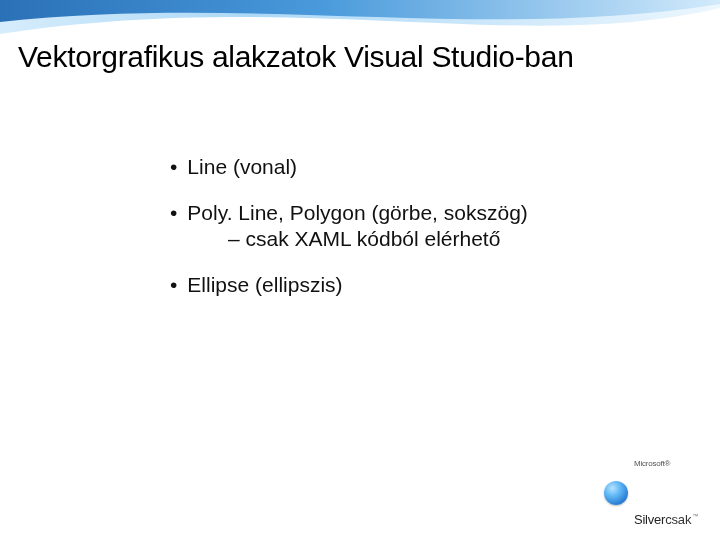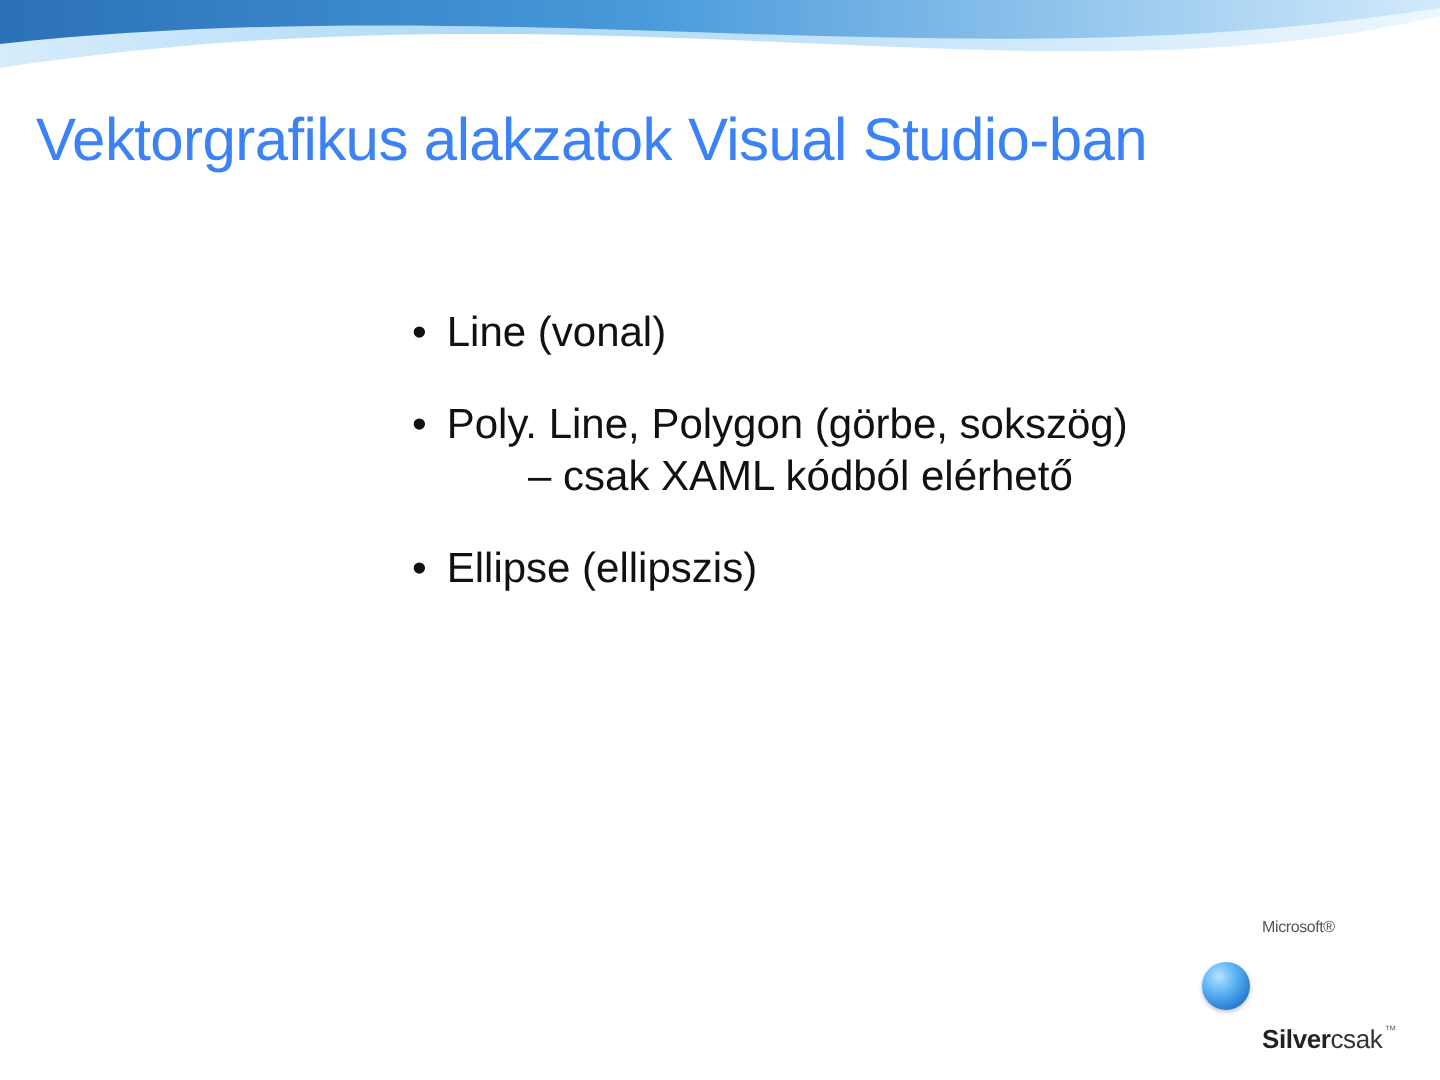--- a/index.html
+++ b/index.html
@@ -12,32 +12,31 @@
     .top-curve {
       position: absolute;
       top: 0; left: 0;
       width: 720px; height: 54px;
       overflow: hidden;
     }
     .top-curve svg { display: block; }
     .title {
       position: absolute;
       left: 18px;
-      top: 54px;
+      top: 40px;
       font-size: 30px;
       font-weight: 400;
-      color: #3b82f6;
+      color: #000000;
       letter-spacing: -0.3px;
     }
     .content {
       position: absolute;
       left: 170px;
       top: 155px;
       width: 480px;
-      margin-left: 36px;
     }
     .content li {
       list-style: none;
       margin-bottom: 22px;
       font-size: 21px;
       color: #111;
       line-height: 1.15;
     }
     .bullet { margin-right: 10px; }
     .subline {
@@ -70,21 +69,21 @@
       color: #555;
       letter-spacing: -0.2px;
       margin-bottom: 1px;
     }
     .logo-sl {
       font-size: 13px;
       color: #333;
       font-weight: 400;
       letter-spacing: -0.2px;
     }
-    .logo-sl strong { font-weight: 700; color: #222; }
+    .logo-sl strong { font-weight: 400; color: #222; }
     .tm { font-size: 6px; color: #777; vertical-align: top; margin-left: 1px; }
   </style>
 </head>
 <body>
 
 <div class="top-curve">
   <svg width="720" height="54" viewBox="0 0 720 54">
     <defs>
       <linearGradient id="g1" x1="0" y1="0" x2="1" y2="0">
         <stop offset="0%" stop-color="#cfe9fb"></stop>

